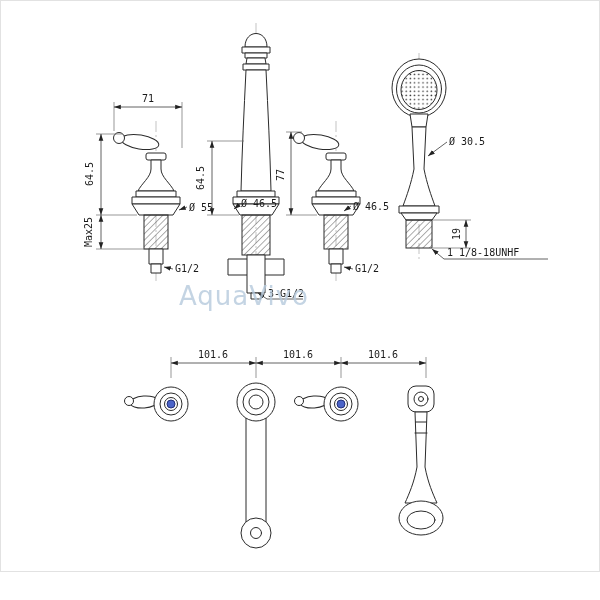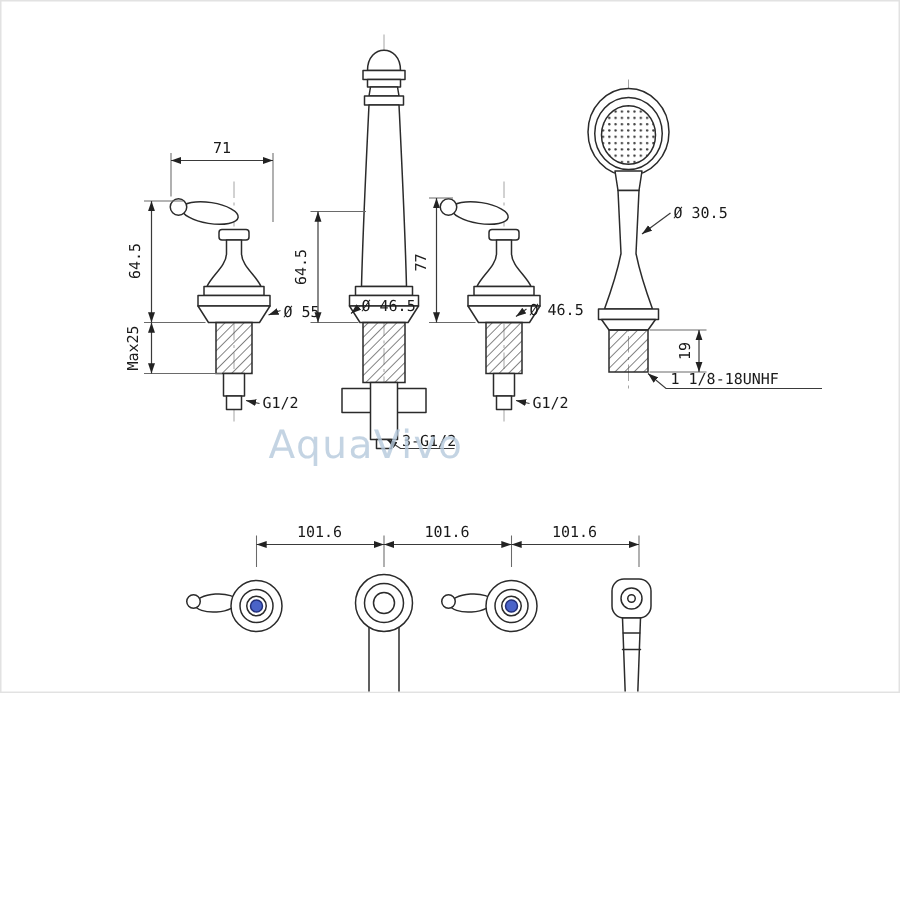--- a/index.html
+++ b/index.html
@@ -1,18 +1,18 @@
 <!DOCTYPE html>
 <html><head>
 <meta charset="utf-8">
 <style>
   * { margin:0; padding:0; box-sizing:border-box; }
   html,body { background:#ffffff; }
   body { width:600px; height:600px; font-family:"DejaVu Sans", sans-serif; }
-  .canvas { width:600px; height:462px; background:#fff; border:1px solid #e2e2e2; overflow:hidden; }
+  .canvas { width:600px; height:572px; background:#fff; border:1px solid #e2e2e2; overflow:hidden; }
   svg { display:block; }
   .ln  { fill:none; stroke:#2b2b2b; stroke-width:1; stroke-linecap:round; }
   .lnf { fill:#ffffff; stroke:#2b2b2b; stroke-width:1; stroke-linejoin:round; }
   .dim-line { fill:none; stroke:#3a3a3a; stroke-width:0.8; }
   .ext { stroke:#6a6a6a; stroke-width:0.7; fill:none; }
   .center { stroke:#9a9a9a; stroke-width:0.6; stroke-dasharray:11 3 2 3; fill:none; }
   .dim-text { font-family:"DejaVu Sans Mono", monospace; font-size:10px; fill:#1a1a1a; }
   .wm { font-family:"DejaVu Sans", sans-serif; font-size:26px; letter-spacing:1px; opacity:0.8; }
 </style>
 </head>

